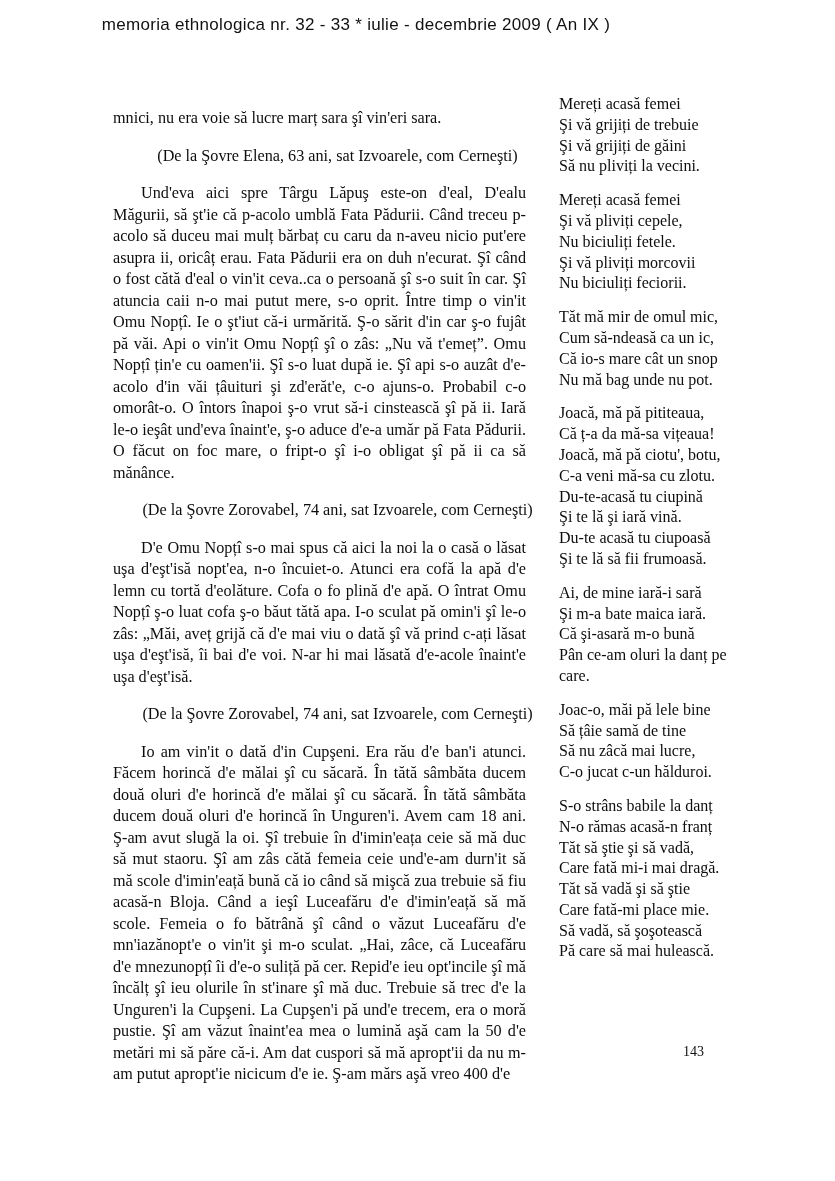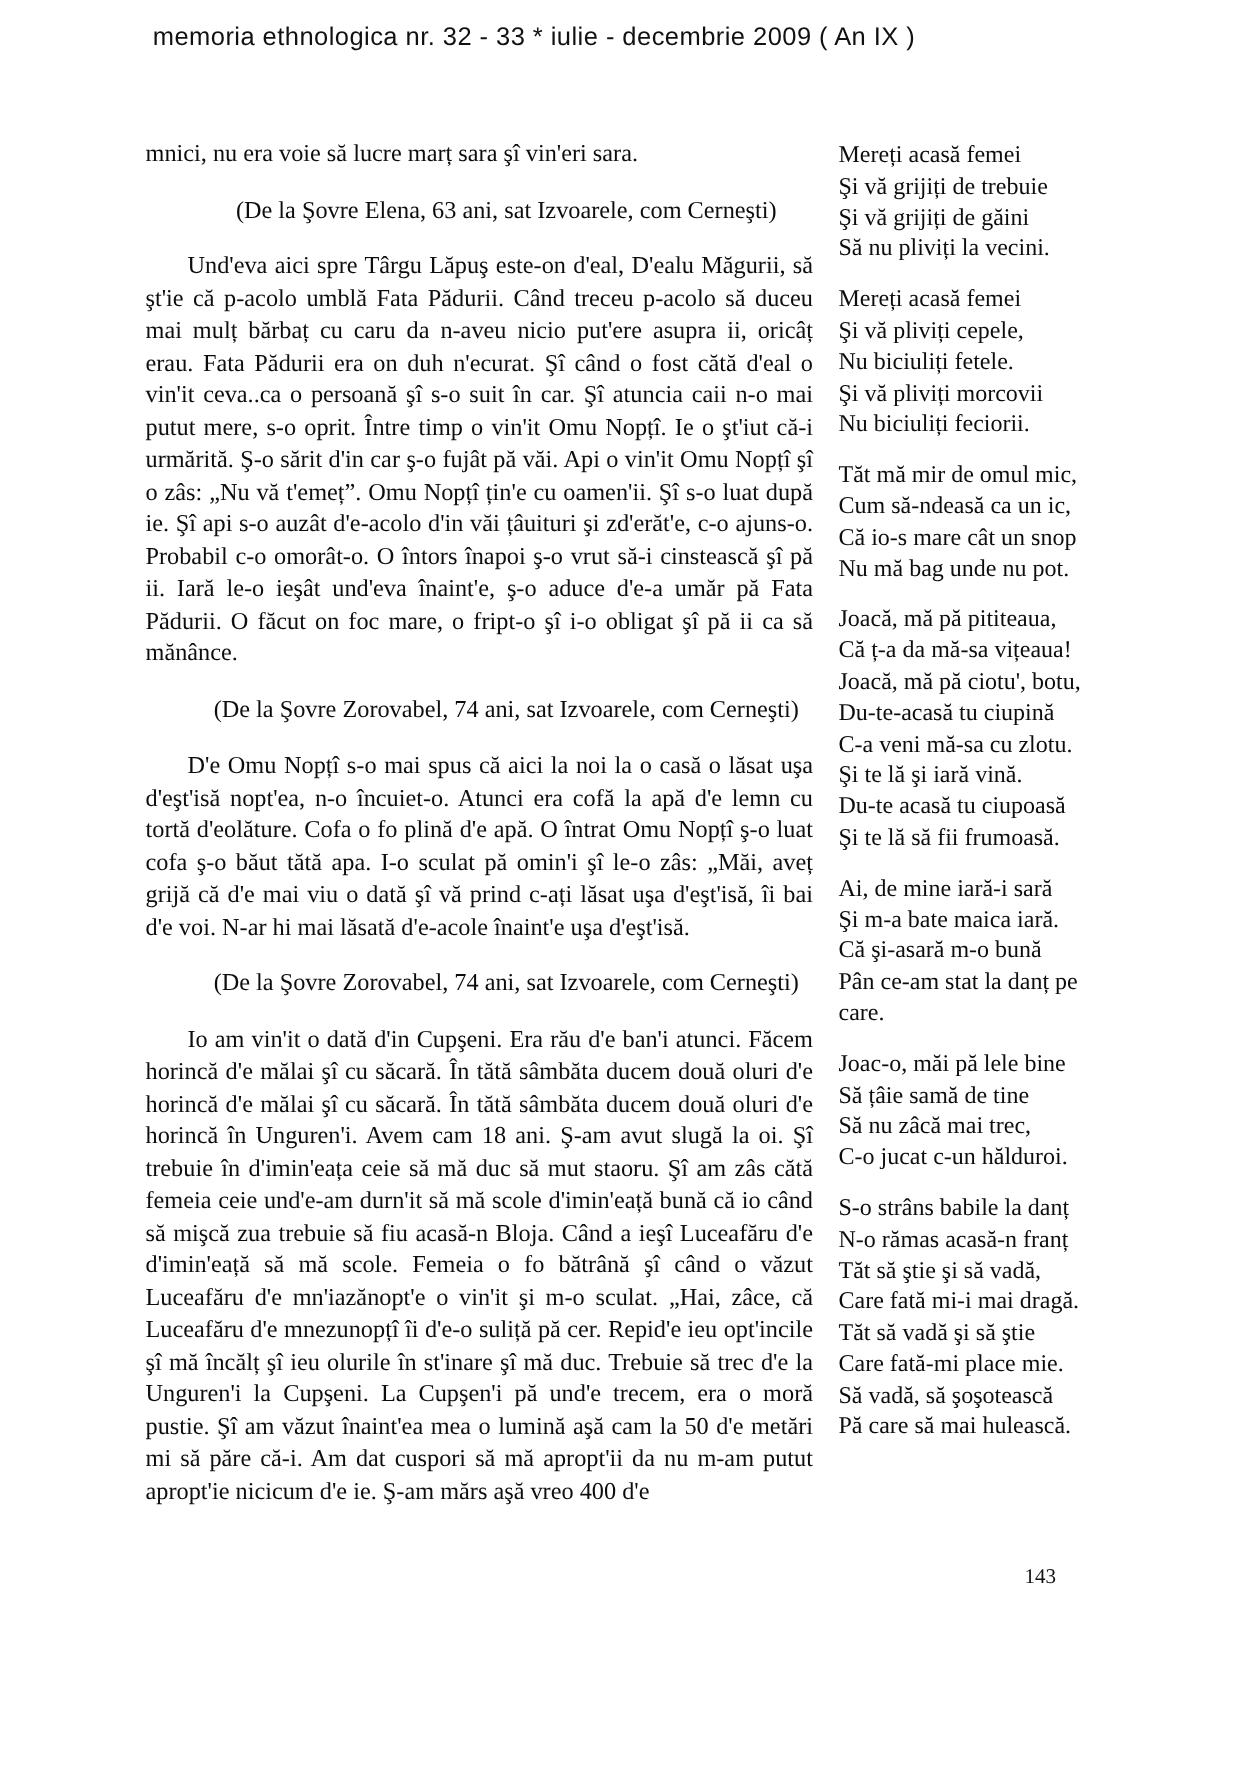--- a/index.html
+++ b/index.html
@@ -30,21 +30,21 @@
   .left-col {
     position: absolute;
     left: 97px;
     top: 92px;
     width: 445px;
     font-size: 16.2px;
     line-height: 21.5px;
     text-align: justify;
   }
   .para {
-    margin: 0;
+    margin: 16px;
     text-indent: 28px;
   }
   .para.no-indent { text-indent: 0; }
   .attribution {
     margin: 16px 0 16px 0;
     text-indent: 0;
     text-align: center;
     padding-left: 36px;
   }
   .right-col {
@@ -104,39 +104,39 @@
       <div class="verse-line">Tăt mă mir de omul mic,</div>
       <div class="verse-line">Cum să-ndeasă ca un ic,</div>
       <div class="verse-line">Că io-s mare cât un snop</div>
       <div class="verse-line">Nu mă bag unde nu pot.</div>
     </div>
 
     <div class="stanza">
       <div class="verse-line">Joacă, mă pă pititeaua,</div>
       <div class="verse-line">Că ț-a da mă-sa vițeaua!</div>
       <div class="verse-line">Joacă, mă pă ciotu', botu,</div>
+      <div class="verse-line">C-a veni mă-sa cu zlotu.</div>
       <div class="verse-line">Du-te-acasă tu ciupină</div>
-      <div class="verse-line">C-a veni mă-sa cu zlotu.</div>
       <div class="verse-line">Şi te lă şi iară vină.</div>
       <div class="verse-line">Du-te acasă tu ciupoasă</div>
       <div class="verse-line">Şi te lă să fii frumoasă.</div>
     </div>
 
     <div class="stanza">
       <div class="verse-line">Ai, de mine iară-i sară</div>
       <div class="verse-line">Şi m-a bate maica iară.</div>
       <div class="verse-line">Că şi-asară m-o bună</div>
-      <div class="verse-line">Pân ce-am stat la danț pe</div>
+      <div class="verse-line">Pân ce-am oluri la danț pe</div>
       <div class="verse-line">care.</div>
     </div>
 
     <div class="stanza">
       <div class="verse-line">Joac-o, măi pă lele bine</div>
       <div class="verse-line">Să țâie samă de tine</div>
-      <div class="verse-line">Să nu zâcă mai trec,</div>
+      <div class="verse-line">Să nu zâcă mai lucre,</div>
       <div class="verse-line">C-o jucat c-un hălduroi.</div>
     </div>
 
     <div class="stanza">
       <div class="verse-line">S-o strâns babile la danț</div>
       <div class="verse-line">N-o rămas acasă-n franț</div>
       <div class="verse-line">Tăt să ştie şi să vadă,</div>
       <div class="verse-line">Care fată mi-i mai dragă.</div>
       <div class="verse-line">Tăt să vadă şi să ştie</div>
       <div class="verse-line">Care fată-mi place mie.</div>

